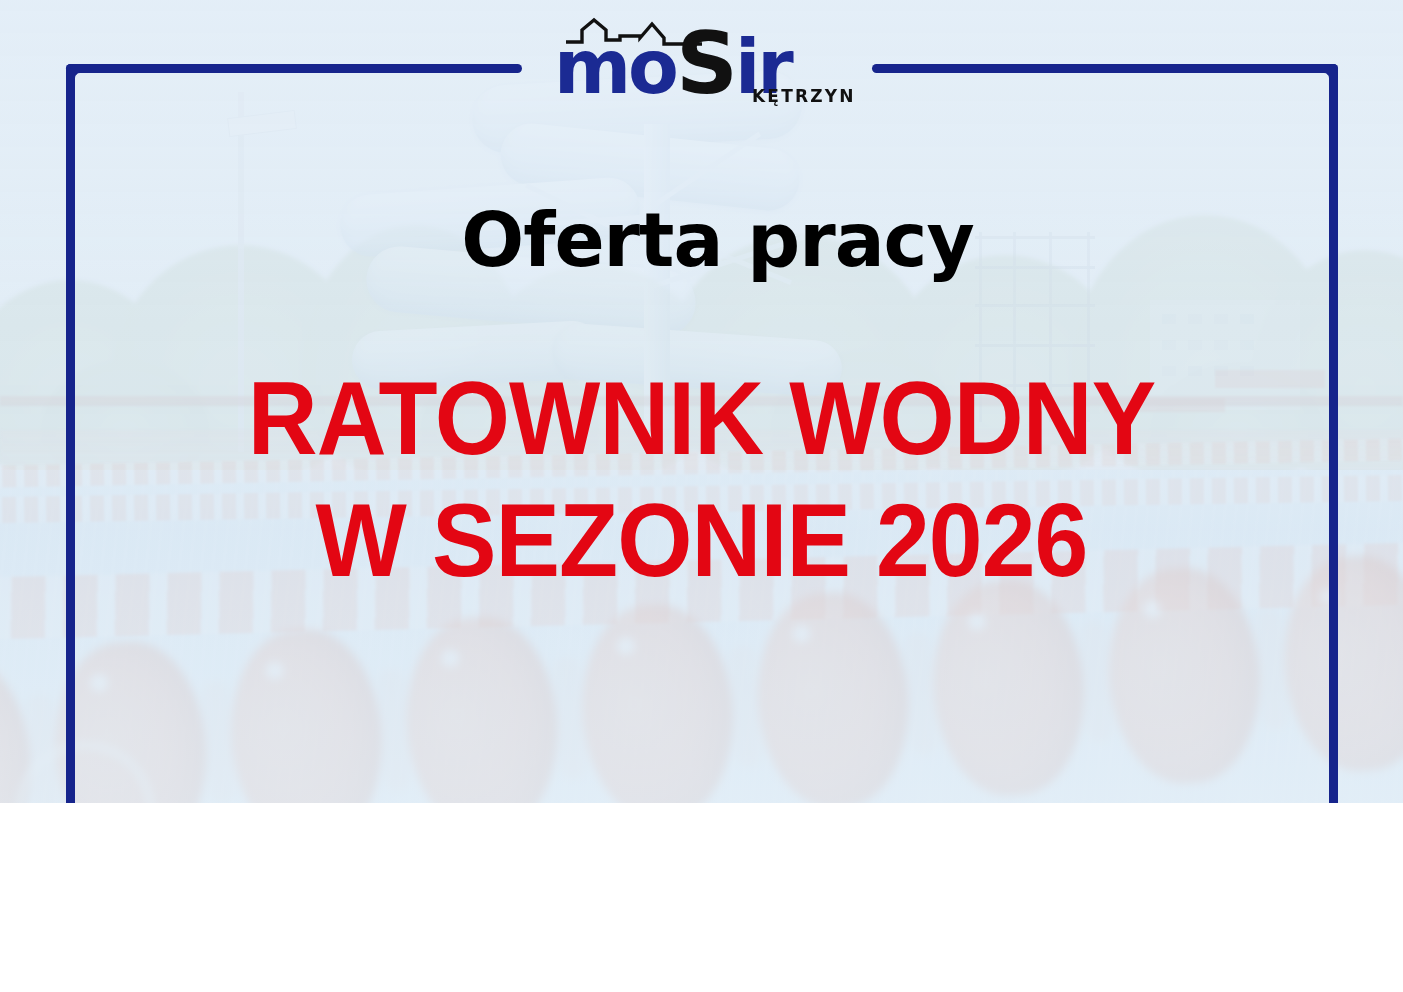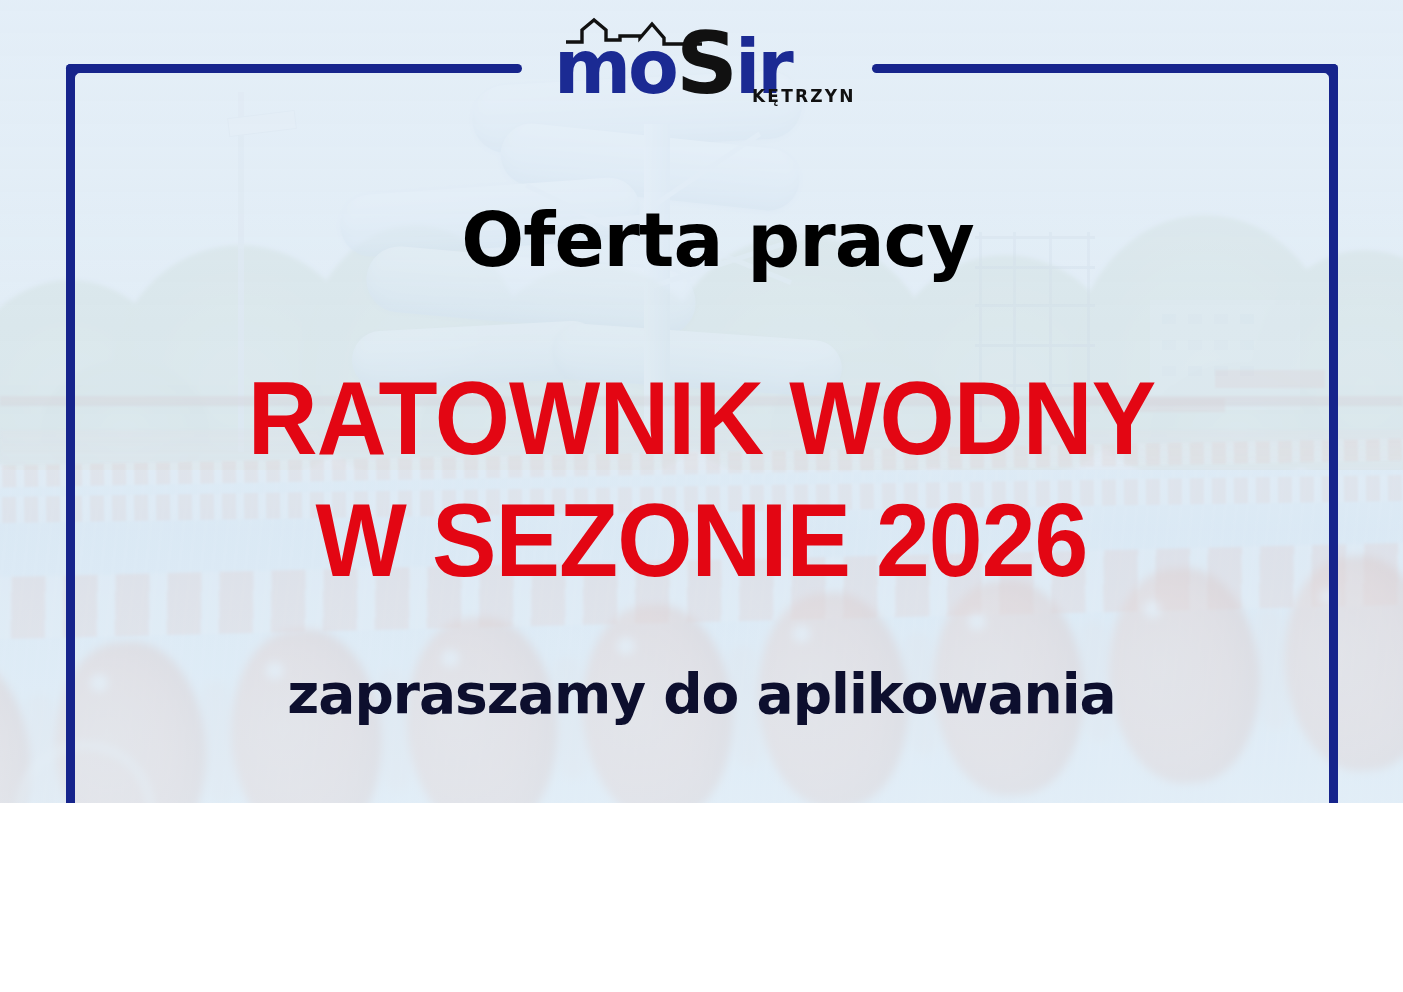--- a/index.html
+++ b/index.html
@@ -515,18 +515,17 @@
   <div class="content">
 
     <div class="headline-sub">Oferta pracy</div>
 
     <div class="headline-main">
       <div>RATOWNIK WODNY</div>
       <div>W SEZONIE 2026</div>
     </div>
 
     <div class="cta">
-      <span class="line">zapraszamy do aplikowania</span>
     </div>
 
   </div>
 
 </div>
 
 </body></html>

